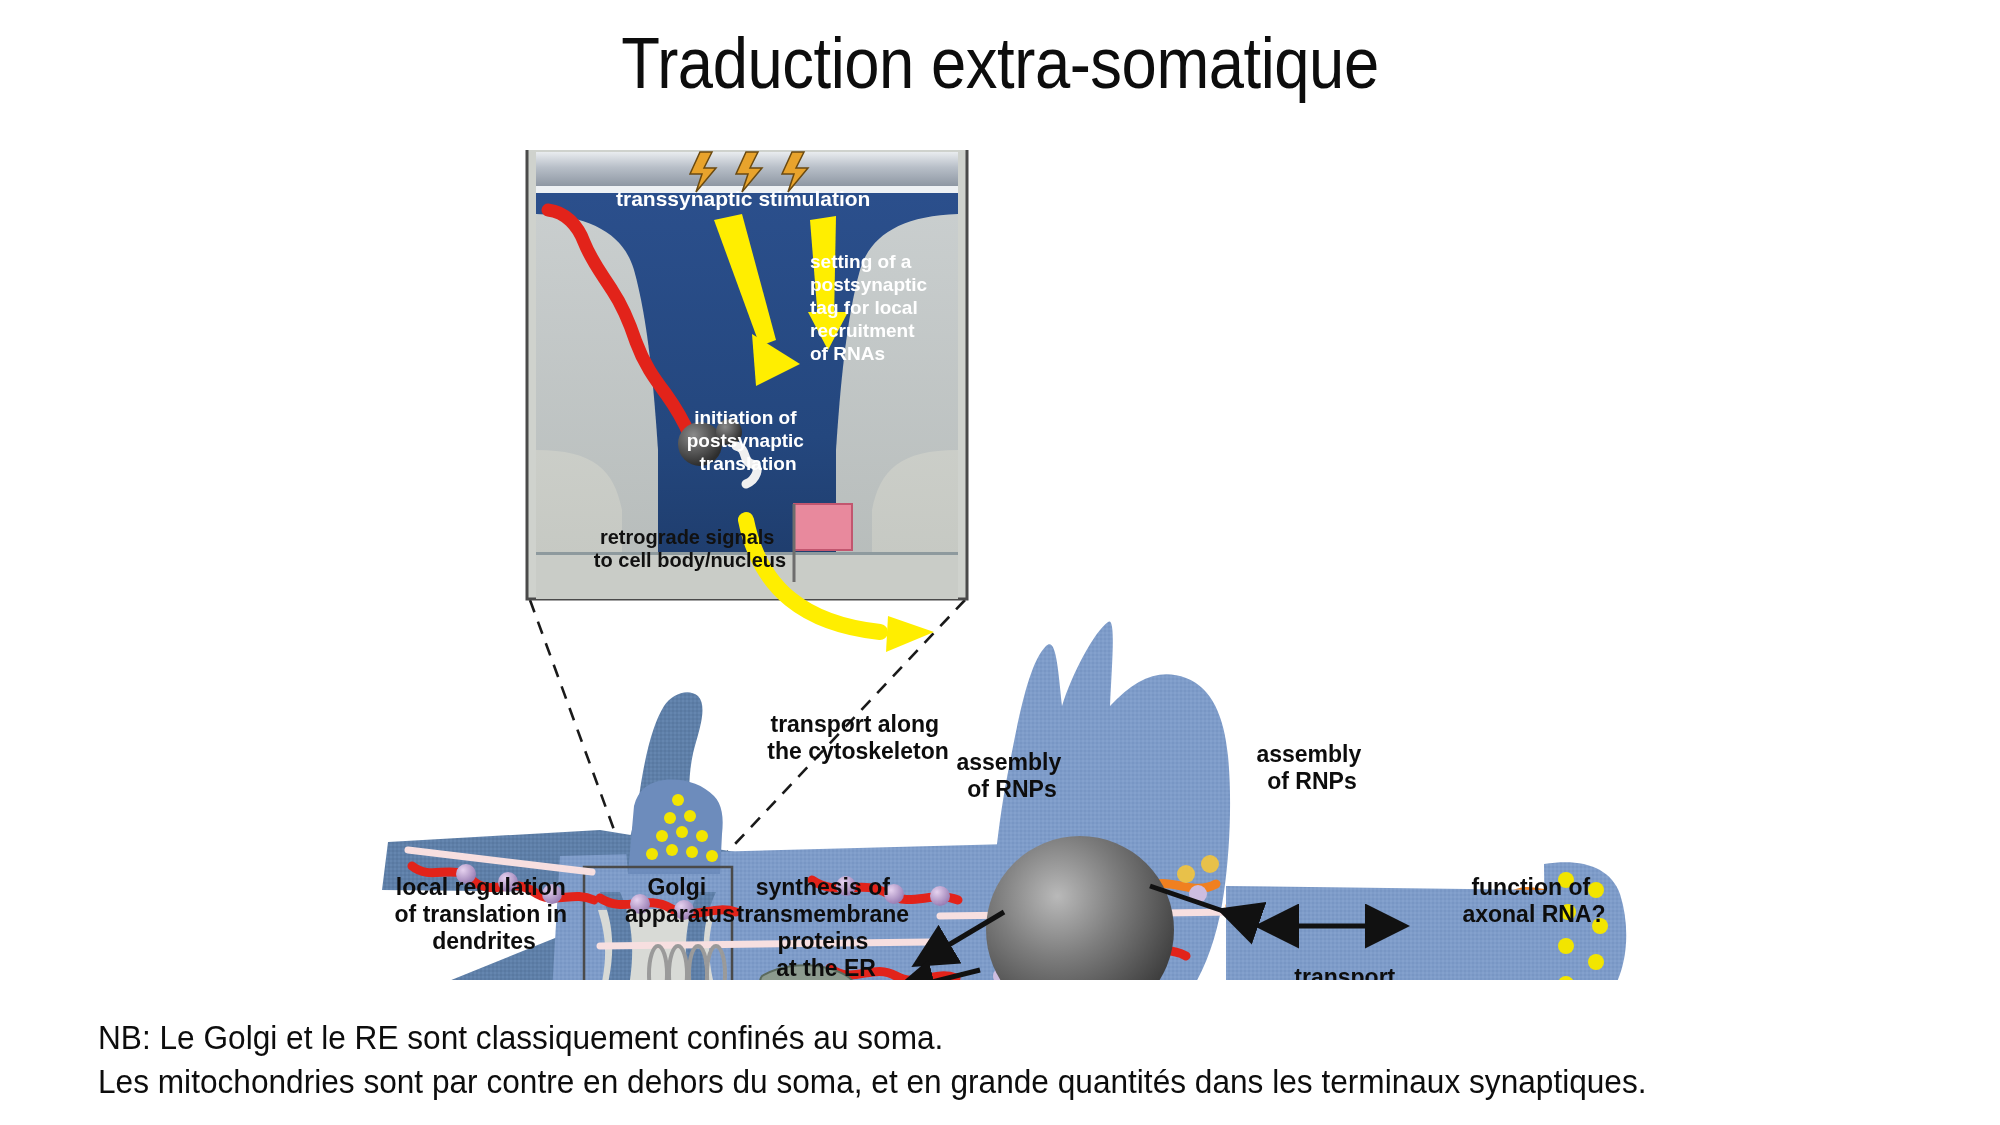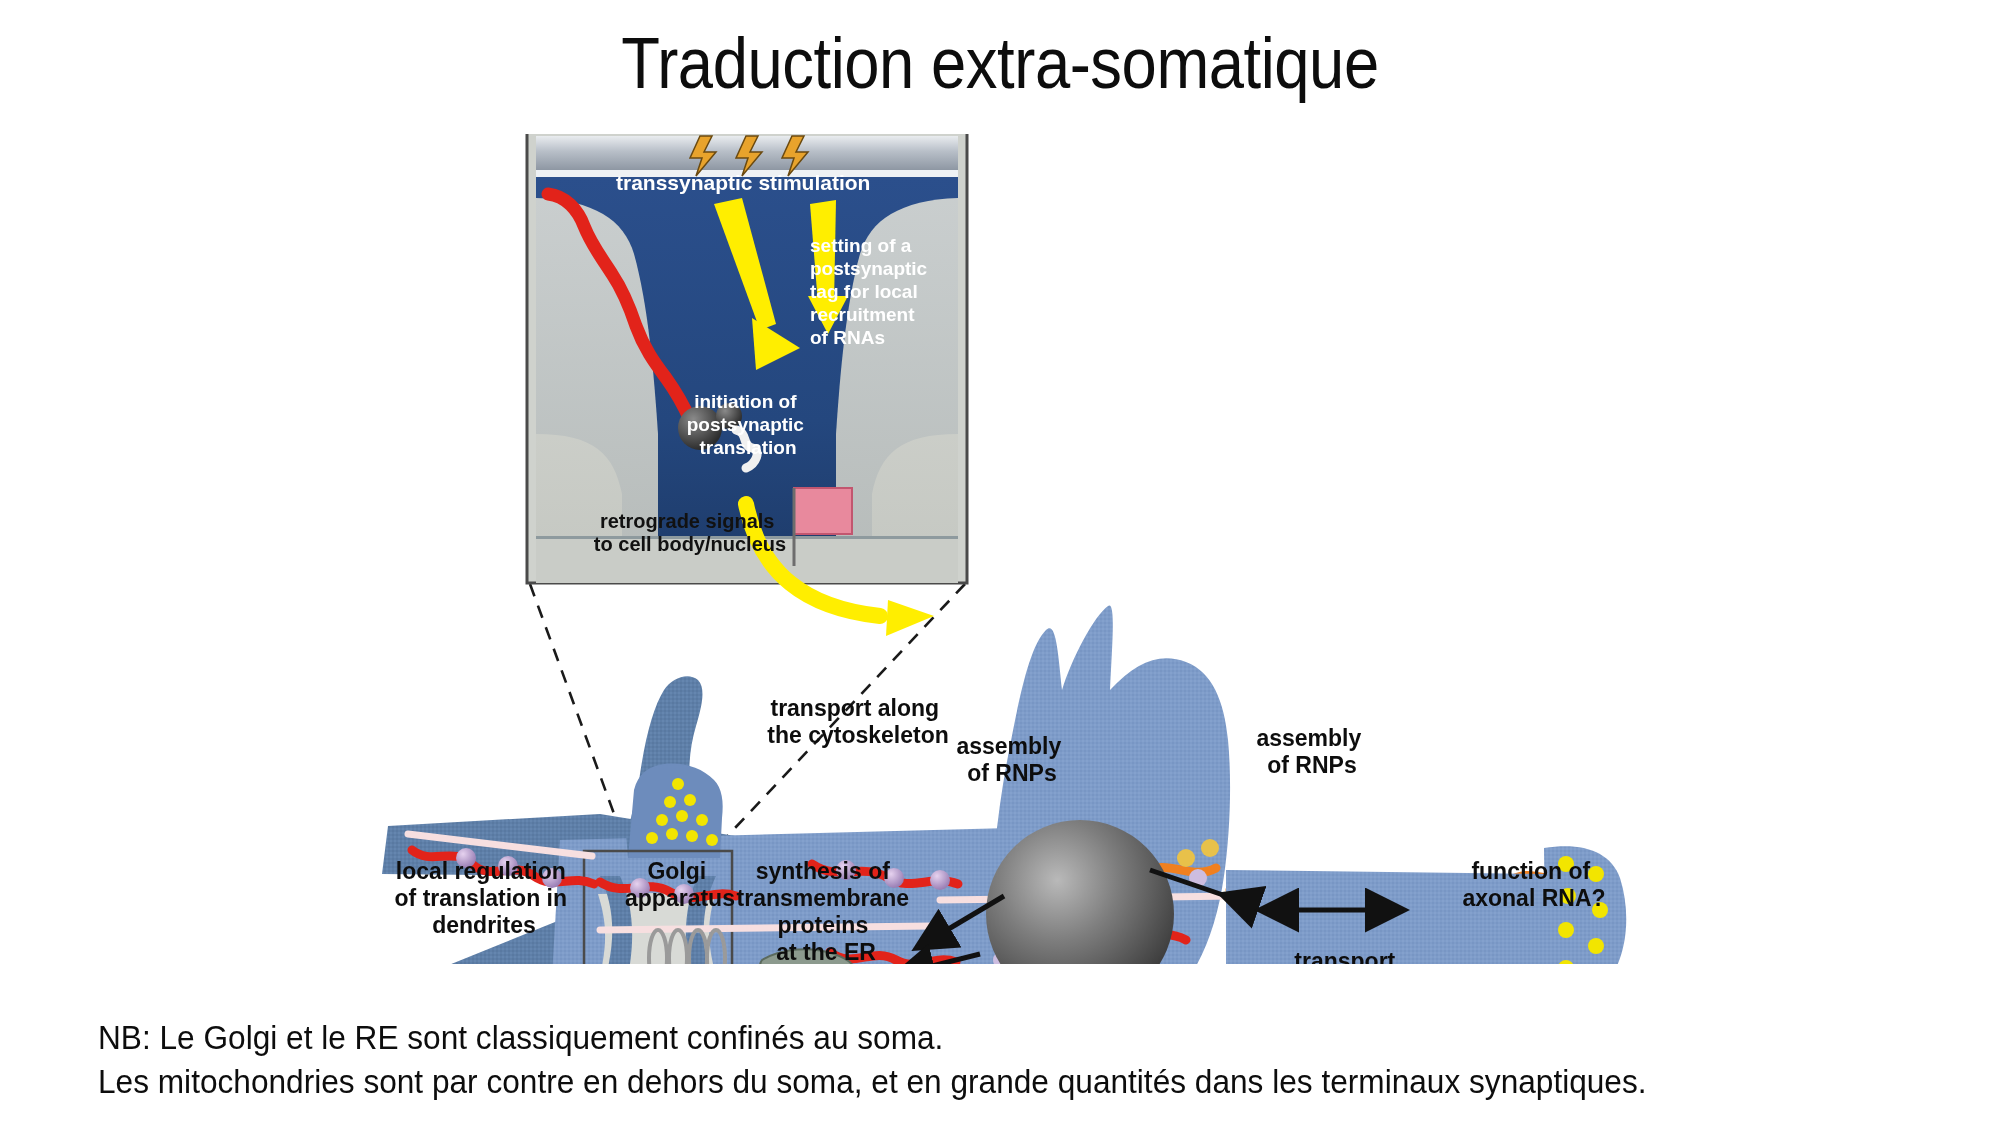--- a/index.html
+++ b/index.html
@@ -23,21 +23,21 @@
     color:#0d0d0d;
     letter-spacing:-0.5px;
     white-space:nowrap;
     transform:scaleX(0.88);
     transform-origin:center top;
   }
 
   
   .figure{
     position:absolute;
-    left:0;top:134px;width:2000px;height:830px;
+    left:0;top:150px;width:2000px;height:830px;
   }
   .figure svg{display:block;}
 
   
   .caption{
     position:absolute;
     left:98px;top:1015px;
     width:1860px;
     font-size:34px;
     line-height:1.30;

